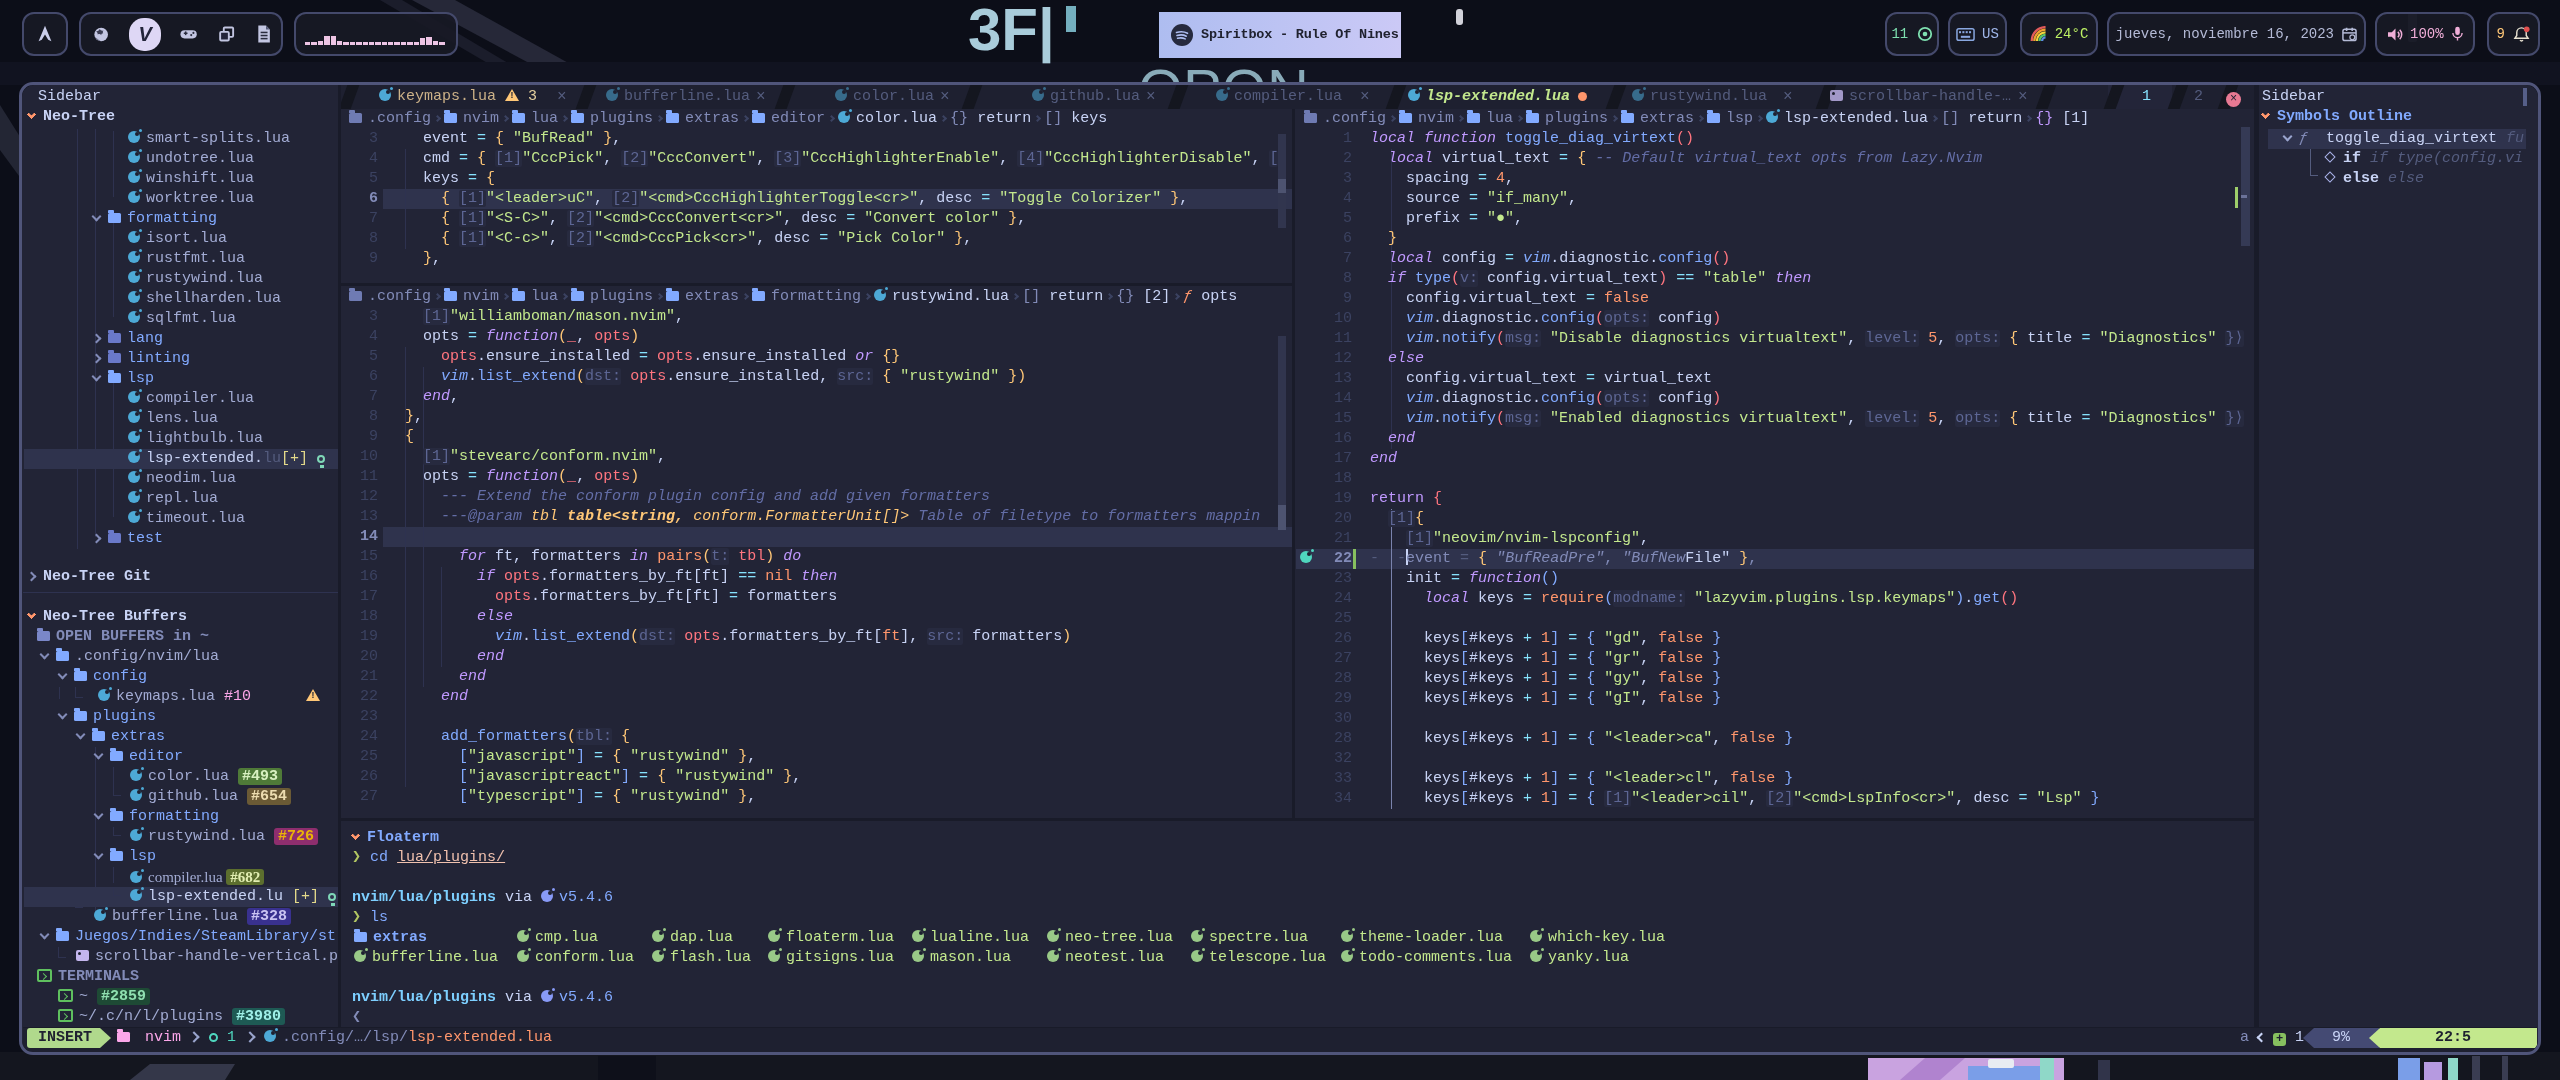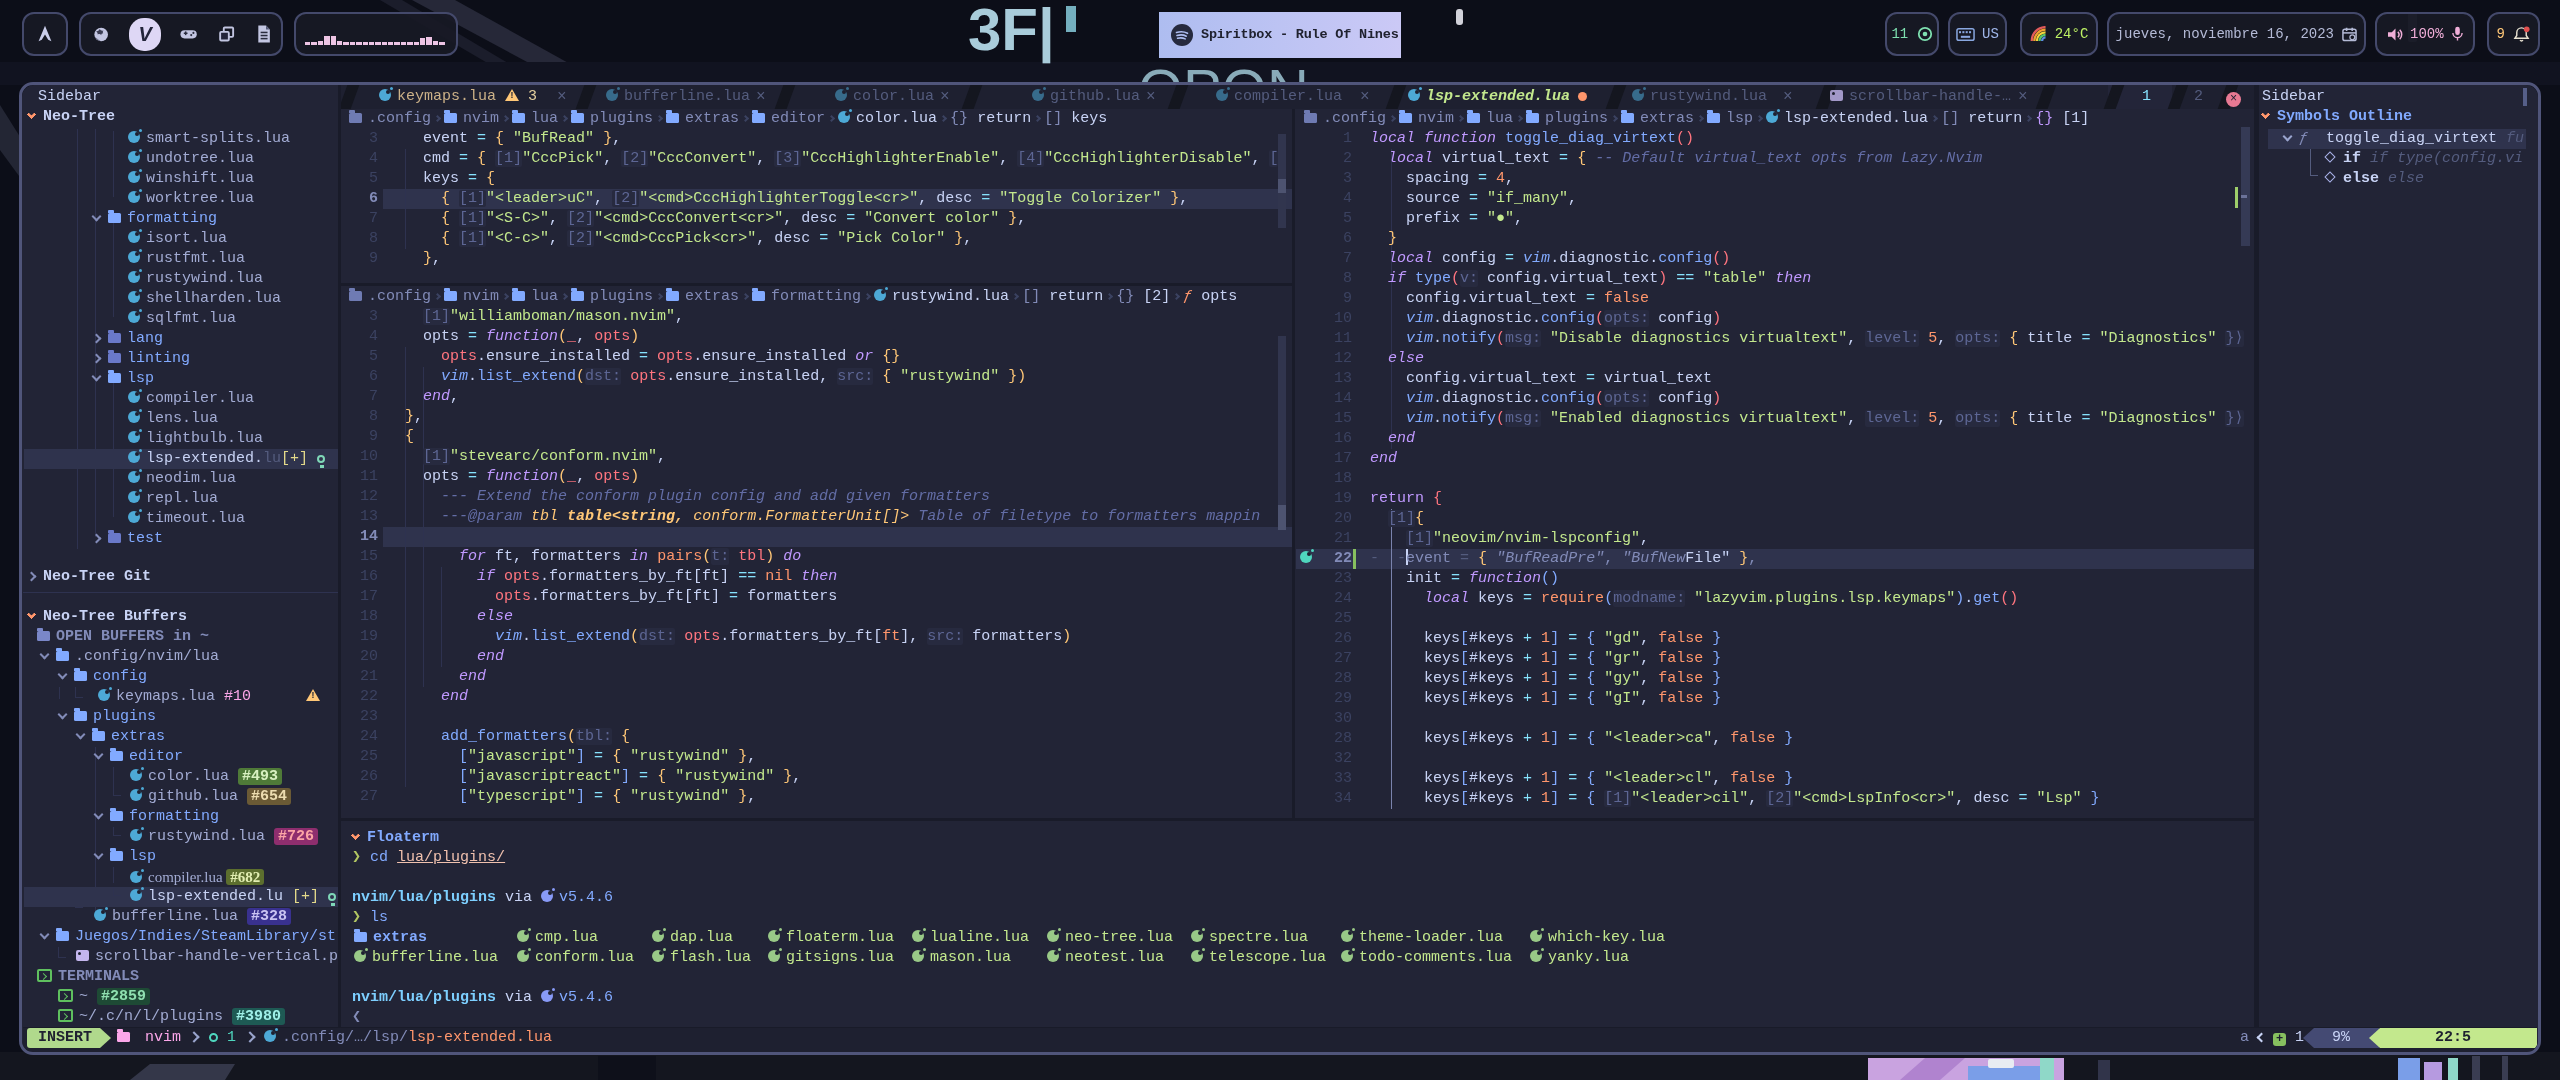--- a/index.html
+++ b/index.html
@@ -231,21 +231,21 @@
     <div class="r" style="left:55px;top:642px;"><i class="cd"></i><i class="fd"></i><span class="bl">extras</span></div>
     <div class="a" style="left:73px;top:662px;width:1px;height:168px;background:#2e3250"></div>
     <div class="r" style="left:73px;top:662px;"><i class="cd"></i><i class="fd"></i><span class="bl">editor</span></div>
     <div class="a" style="left:91px;top:682px;width:1px;height:28px;background:#2e3250"></div>
     <div class="r" style="left:108px;top:682px;"><i class="lu"></i><span class="tfg">color.lua </span><span class="badge" style="background:#4f7a38;color:#d8f0c0">#493</span></div>
     <div class="a" style="left:91px;top:710px;width:8px;height:1px;background:#2e3250"></div>
     <div class="r" style="left:108px;top:702px;"><i class="lu"></i><span class="tfg">github.lua </span><span class="badge" style="background:#6b5a35;color:#ecdcb0">#654</span></div>
     <div class="r" style="left:73px;top:722px;"><i class="cd"></i><i class="fd"></i><span class="bl">formatting</span></div>
     <div class="a" style="left:91px;top:742px;width:1px;height:8px;background:#2e3250"></div>
     <div class="a" style="left:91px;top:750px;width:8px;height:1px;background:#2e3250"></div>
-    <div class="r" style="left:108px;top:742px;"><i class="lu"></i><span class="tfg">rustywind.lua </span><span class="badge" style="background:#8e2e6e;color:#fca5a5">#726</span></div>
+    <div class="r" style="left:108px;top:742px;"><i class="lu"></i><span class="tfg">rustywind.lua </span><span class="badge" style="background:#8e2e6e;color:#eab308">#726</span></div>
     <div class="r" style="left:73px;top:762px;"><i class="cd"></i><i class="fd"></i><span class="bl">lsp</span></div>
     <div class="a" style="left:91px;top:782px;width:1px;height:16px;background:#2e3250"></div>
     <div class="r" style="left:108px;top:782px;font-family:Liberation Serif, serif;"><i class="lu"></i><span class="tfg">compiler.lua </span><span class="badge" style="background:#5c6e2e;color:#e2eeb2">#682</span></div>
     <div class="a" style="left:2px;top:802px;width:314px;height:20px;background:#2f334d"></div>
     <div class="a" style="left:91px;top:802px;width:1px;height:8px;background:#2e3250"></div>
     <div class="a" style="left:91px;top:810px;width:8px;height:1px;background:#2e3250"></div>
     <div class="r" style="left:108px;top:802px;"><i class="lu"></i><span class="fg">lsp-extended.lu</span> <span style="color:#e3d98a">[+]</span> <i class="bulb"></i></div>
     <div class="a" style="left:53px;top:822px;width:8px;height:1px;background:#2e3250"></div>
     <div class="r" style="left:72px;top:822px;"><i class="lu"></i><span class="tfg">bufferline.lua </span><span class="badge" style="background:#39318f;color:#cac4f2">#328</span></div>
     <div class="r" style="left:19px;top:842px;"><i class="cd"></i><i class="fd"></i><span class="bl">Juegos/Indies/SteamLibrary/st</span></div>

